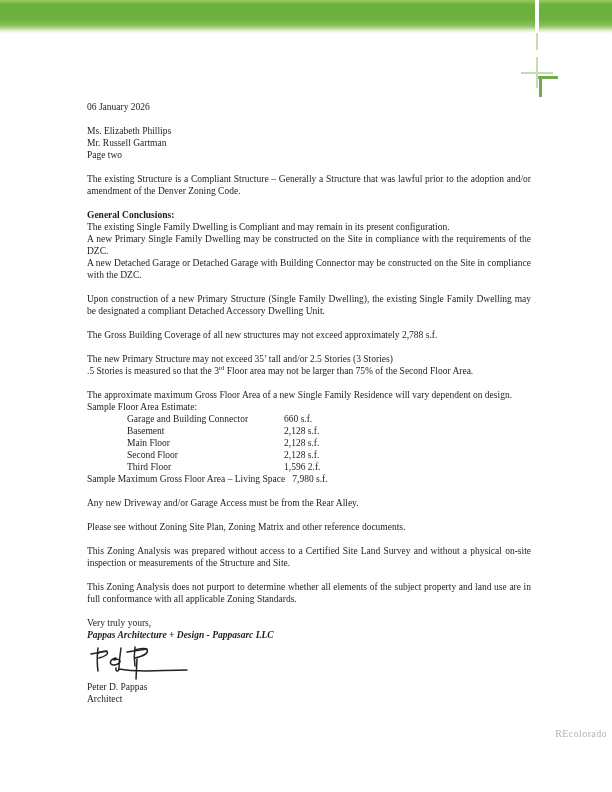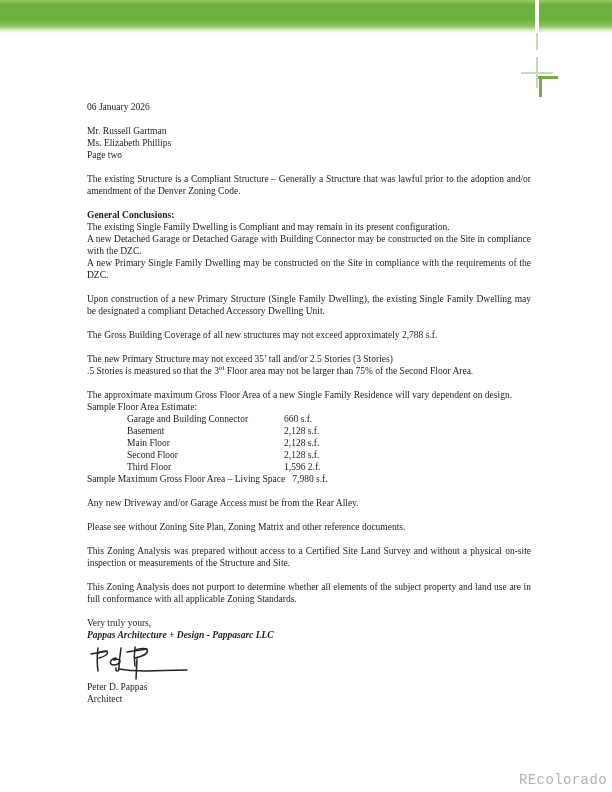--- a/index.html
+++ b/index.html
@@ -34,49 +34,49 @@
   .i { font-style:italic; }
   sup { font-size:6.5px; line-height:0; vertical-align:super; }
   .gap { height:12px; }
   .frow { display:flex; }
   .flabel { margin-left:40px; flex:0 0 157px; }
   .fvalue { flex:0 0 60px; }
   .sig-svg { display:block; margin:3px 0 1px 2px; }
 
   
   .watermark {
-    position:absolute; right:5px; top:772px;
-    font-family:Liberation Mono, monospace;
-    font-size:14px; letter-spacing:0.4px; color:var(--watermark-color);
+    position:absolute; right:5px; top:728px;
+    font-family:Liberation Serif, serif;
+    font-size:10px; letter-spacing:0.4px; color:var(--watermark-color);
   }
 </style>
 </head>
 <body style="--bar-green: #6cb03e; --bar-green-light: #9ccb66; --cross-light: #c6ddb2; --cross-dark: #73ab4b; --text-color: #1d1d1d; --watermark-color: #b3b3b3;">
 
 <div class="top-bar"></div>
 <div class="top-bar-notch"></div>
 <div class="drop-line"></div>
 <div class="cross-light-h"></div>
 <div class="cross-light-v"></div>
 <div class="cross-dark-h"></div>
 <div class="cross-dark-v"></div>
 
 <div id="letter-body">
     <p class="">06 January 2026</p>
     <div class="gap"></div>
+    <p class="">Ms. Elizabeth Phillips</p>
     <p class="">Mr. Russell Gartman</p>
-    <p class="">Ms. Elizabeth Phillips</p>
     <p class="">Page two</p>
     <div class="gap"></div>
     <p class="j ">The existing Structure is a Compliant Structure – Generally a Structure that was lawful prior to the adoption and/or amendment of the Denver Zoning Code.</p>
     <div class="gap"></div>
     <p class="b ">General Conclusions:</p>
     <p class="">The existing Single Family Dwelling is Compliant and may remain in its present configuration.</p>
+    <p class="j ">A new Primary Single Family Dwelling may be constructed on the Site in compliance with the requirements of the DZC.</p>
     <p class="j ">A new Detached Garage or Detached Garage with Building Connector may be constructed on the Site in compliance with the DZC.</p>
-    <p class="j ">A new Primary Single Family Dwelling may be constructed on the Site in compliance with the requirements of the DZC.</p>
     <div class="gap"></div>
     <p class="j ">Upon construction of a new Primary Structure (Single Family Dwelling), the existing Single Family Dwelling may be designated a compliant Detached Accessory Dwelling Unit.</p>
     <div class="gap"></div>
     <p class="">The Gross Building Coverage of all new structures may not exceed approximately 2,788 s.f.</p>
     <div class="gap"></div>
     <p class="">The new Primary Structure may not exceed 35’ tall and/or 2.5 Stories (3 Stories)</p>
     <p class=""><span>.5 Stories is measured so that the 3</span><sup>rd</sup><span> Floor area may not be larger than 75% of the Second Floor Area.</span></p>
     <div class="gap"></div>
     <p class="j ">The approximate maximum Gross Floor Area of a new Single Family Residence will vary dependent on design.</p>
     <p class="">Sample Floor Area Estimate:</p>

